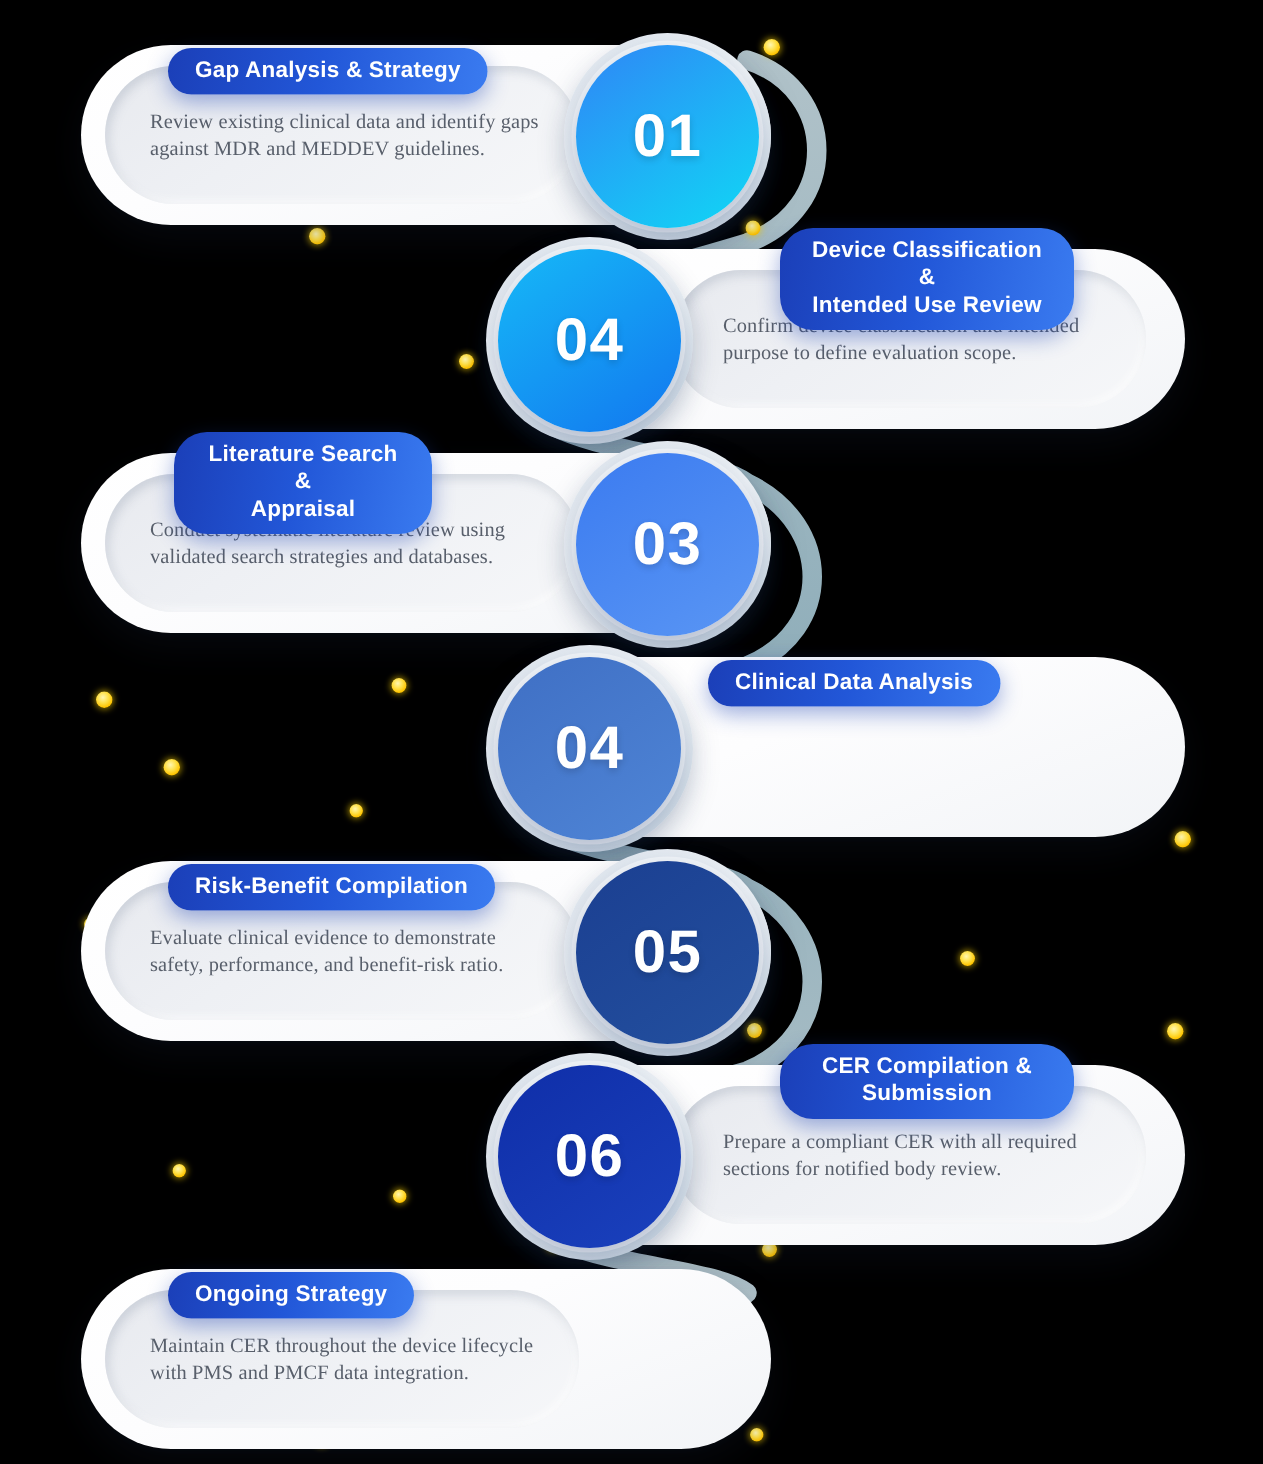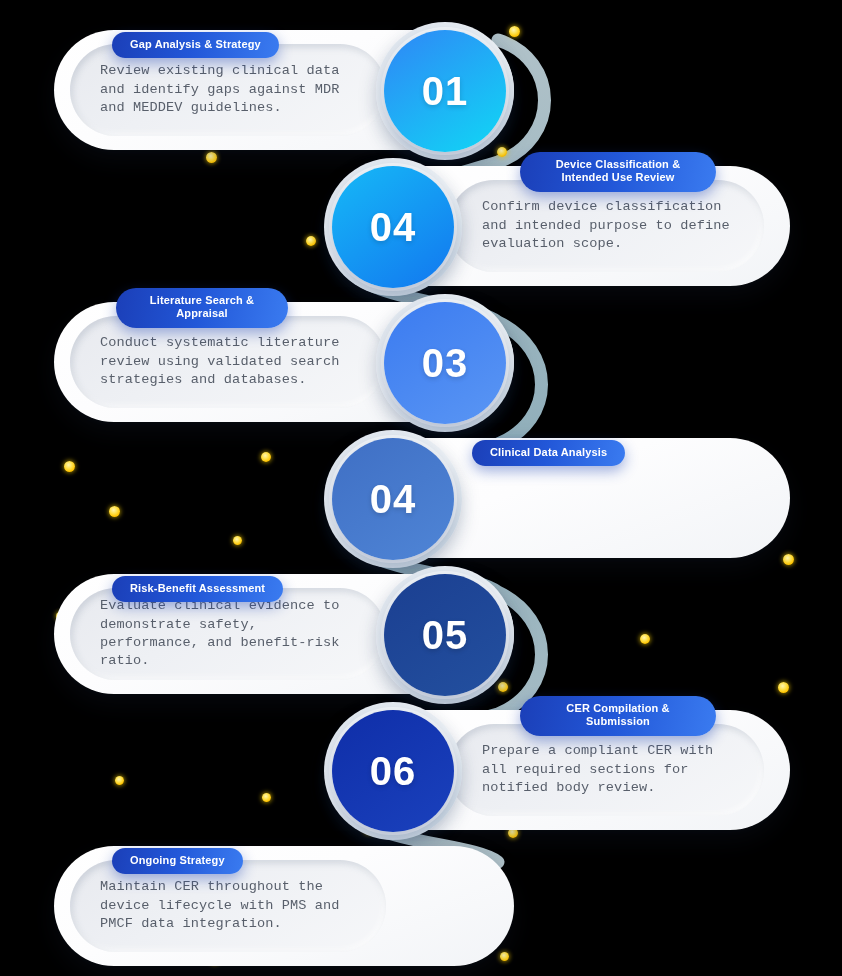--- a/index.html
+++ b/index.html
@@ -64,31 +64,31 @@
     display:flex;align-items:center;
     box-sizing:border-box;
     padding:0 26px 0 30px;
   }
   .step.left  .pill-inner{left:16px;}
   .step.right .pill-inner{left:128px;padding:0 24px 0 34px;}
 
   .desc{
     font-size:13.6px;line-height:1.36;
     color:#585f6b;
-    font-family:Liberation Mono, monospace;
+    font-family:Liberation Serif, serif;
     letter-spacing:.1px;
   }
 
   
   .tag{
     position:absolute;top:0;z-index:9;
     border-radius:22px;
     padding:6px 18px 7px;
     color:#fff;
-    font-size:11px;
+    font-size:15px;
     font-weight:bold;
     letter-spacing:.15px;
     text-align:center;
     line-height:1.22;
     background:linear-gradient(100deg,#1b3fb8 0%,#2257d8 48%,#3a7bf0 100%);
     box-shadow:0 5px 14px rgba(26,64,176,.42);
     white-space:pre-line;
     box-sizing:border-box;
   }
   .tag.one-line{top:16px;}
@@ -254,21 +254,21 @@
       <div class="step left" style="top: 560px;">
         <div class="pill-outer"></div>
         <div class="pill-inner">
           <div class="desc">Evaluate clinical evidence to demonstrate safety, performance, and benefit-risk ratio.</div>
         </div>
         <div class="circle-wrap" style="left: 330px;">
           <div class="ring"></div>
           <div class="ring2"></div>
           <div class="circle" style="background: linear-gradient(145deg, rgb(27, 63, 145) 0%, rgb(35, 80, 159) 100%);">05</div>
         </div>
-        <div class="tag one-line" style="left: 58px;">Risk-Benefit Assessment</div>
+        <div class="tag one-line" style="left: 58px;">Risk-Benefit Compilation</div>
       </div>
       <div class="step right" style="top: 696px;">
         <div class="pill-outer"></div>
         <div class="pill-inner">
           <div class="desc">Prepare a compliant CER with all required sections for notified body review.</div>
         </div>
         <div class="circle-wrap" style="left: 12px;">
           <div class="ring"></div>
           <div class="ring2"></div>
           <div class="circle" style="background: linear-gradient(145deg, rgb(15, 46, 168) 0%, rgb(26, 65, 189) 100%);">06</div>

